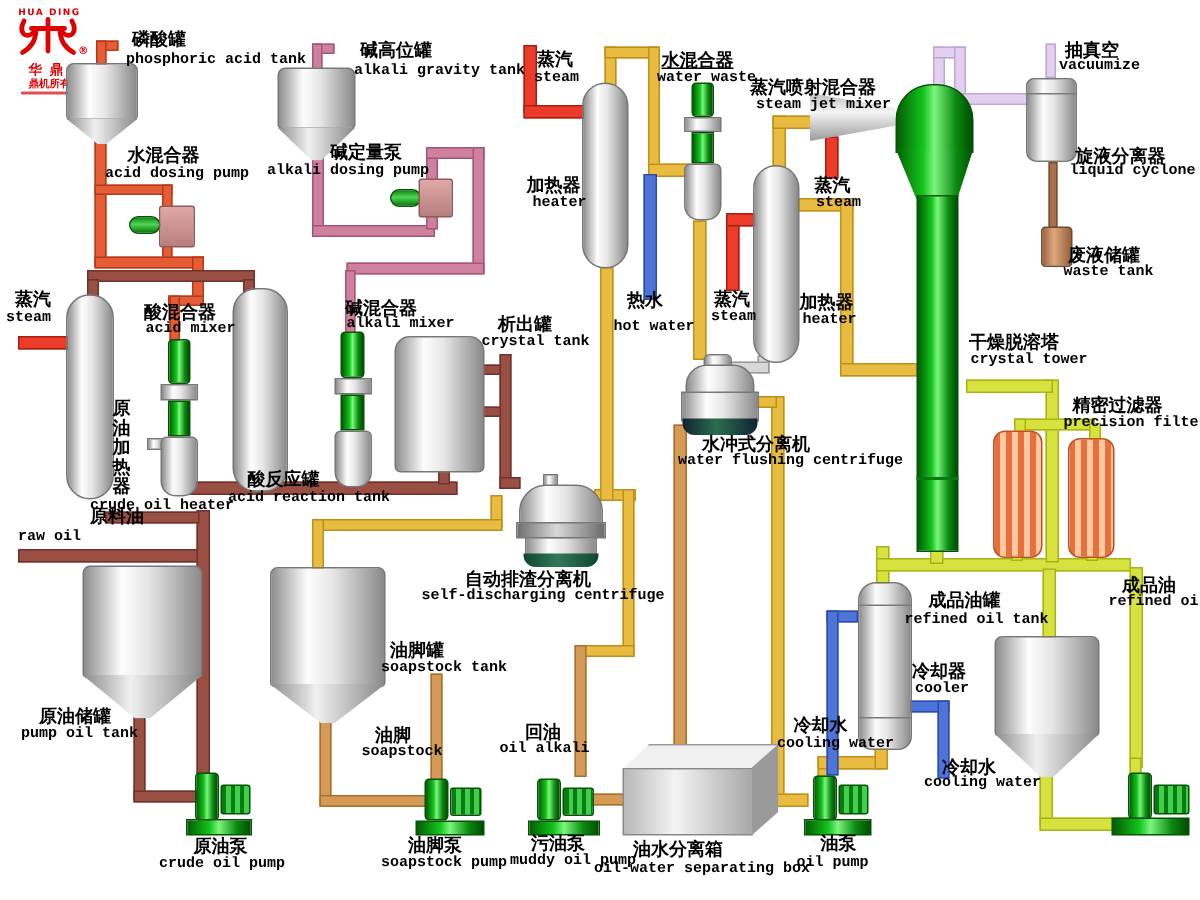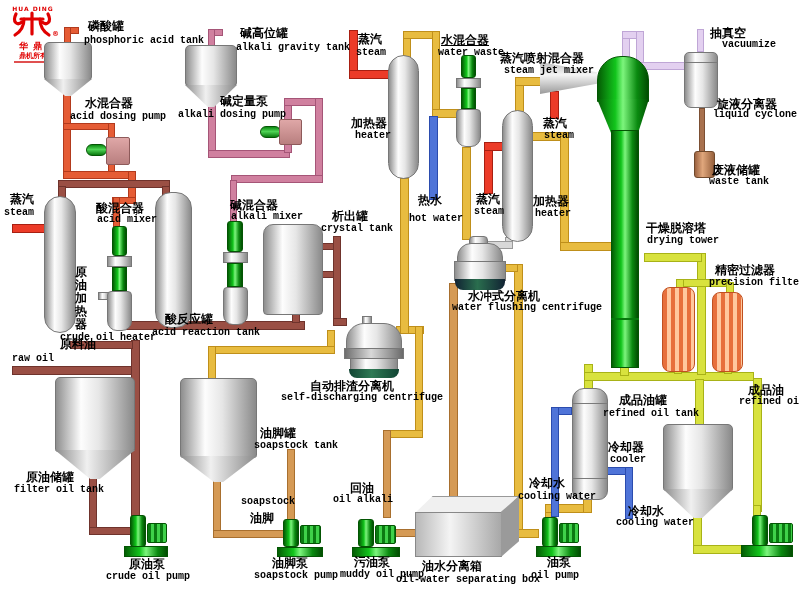--- a/index.html
+++ b/index.html
@@ -298,46 +298,46 @@
       <div class="en" style="left: 544px; top: 130px;">steam</div>
       <div class="zh" style="left: 476px; top: 193px;">蒸汽</div>
       <div class="en" style="left: 474px; top: 206px;">steam</div>
       <div class="zh" style="left: 533px; top: 195px;">加热器</div>
       <div class="en" style="left: 535px; top: 208px;">heater</div>
       <div class="zh" style="left: 468px; top: 290px;">水冲式分离机</div>
       <div class="en" style="left: 452px; top: 302px;">water flushing centrifuge</div>
       <div class="zh" style="left: 310px; top: 380px;">自动排渣分离机</div>
       <div class="en" style="left: 281px; top: 392px;">self-discharging centrifuge</div>
       <div class="zh" style="left: 710px; top: 27px;">抽真空</div>
-      <div class="en" style="left: 722px; top: 39px;">vacuumize</div>
+      <div class="en" style="left: 706px; top: 39px;">vacuumize</div>
       <div class="zh" style="left: 717px; top: 98px;">旋液分离器</div>
       <div class="en" style="left: 713px; top: 109px;">liquid cyclone</div>
       <div class="zh" style="left: 712px; top: 164px;">废液储罐</div>
       <div class="en" style="left: 709px; top: 176px;">waste tank</div>
       <div class="zh" style="left: 646px; top: 222px;">干燥脱溶塔</div>
-      <div class="en" style="left: 647px; top: 235px;">drying tower</div>
+      <div class="en" style="left: 647px; top: 235px;">crystal tower</div>
       <div class="zh" style="left: 715px; top: 264px;">精密过滤器</div>
       <div class="en" style="left: 709px; top: 277px;">precision filter</div>
       <div class="zh" style="left: 748px; top: 384px;">成品油</div>
       <div class="en" style="left: 739px; top: 396px;">refined oil</div>
       <div class="zh" style="left: 619px; top: 394px;">成品油罐</div>
       <div class="en" style="left: 603px; top: 408px;">refined oil tank</div>
       <div class="zh" style="left: 608px; top: 441px;">冷却器</div>
       <div class="en" style="left: 610px; top: 454px;">cooler</div>
       <div class="zh" style="left: 529px; top: 477px;">冷却水</div>
       <div class="en" style="left: 518px; top: 491px;">cooling water</div>
       <div class="zh" style="left: 628px; top: 505px;">冷却水</div>
       <div class="en" style="left: 616px; top: 517px;">cooling water</div>
       <div class="zh" style="left: 26px; top: 471px;">原油储罐</div>
-      <div class="en" style="left: 14px; top: 484px;">filter oil tank</div>
+      <div class="en" style="left: 14px; top: 484px;">pump oil tank</div>
       <div class="zh" style="left: 129px; top: 558px;">原油泵</div>
       <div class="en" style="left: 106px; top: 571px;">crude oil pump</div>
       <div class="zh" style="left: 260px; top: 427px;">油脚罐</div>
       <div class="en" style="left: 254px; top: 440px;">soapstock tank</div>
-      <div class="zh" style="left: 250px; top: 512px;">油脚</div>
+      <div class="zh" style="left: 250px; top: 484px;">油脚</div>
       <div class="en" style="left: 241px; top: 496px;">soapstock</div>
       <div class="zh" style="left: 272px; top: 557px;">油脚泵</div>
       <div class="en" style="left: 254px; top: 570px;">soapstock pump</div>
       <div class="zh" style="left: 350px; top: 482px;">回油</div>
       <div class="en" style="left: 333px; top: 494px;">oil alkali</div>
       <div class="zh" style="left: 354px; top: 556px;">污油泵</div>
       <div class="en" style="left: 340px; top: 569px;">muddy oil pump</div>
       <div class="zh" style="left: 422px; top: 560px;">油水分离箱</div>
       <div class="en" style="left: 396px; top: 574px;">oil-water separating box</div>
       <div class="zh" style="left: 547px; top: 556px;">油泵</div>

